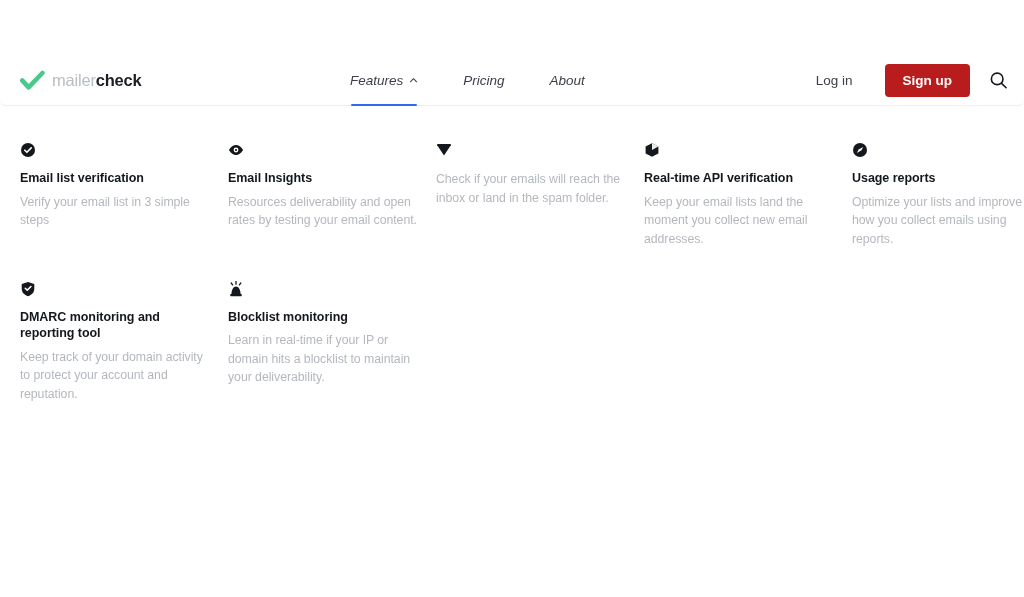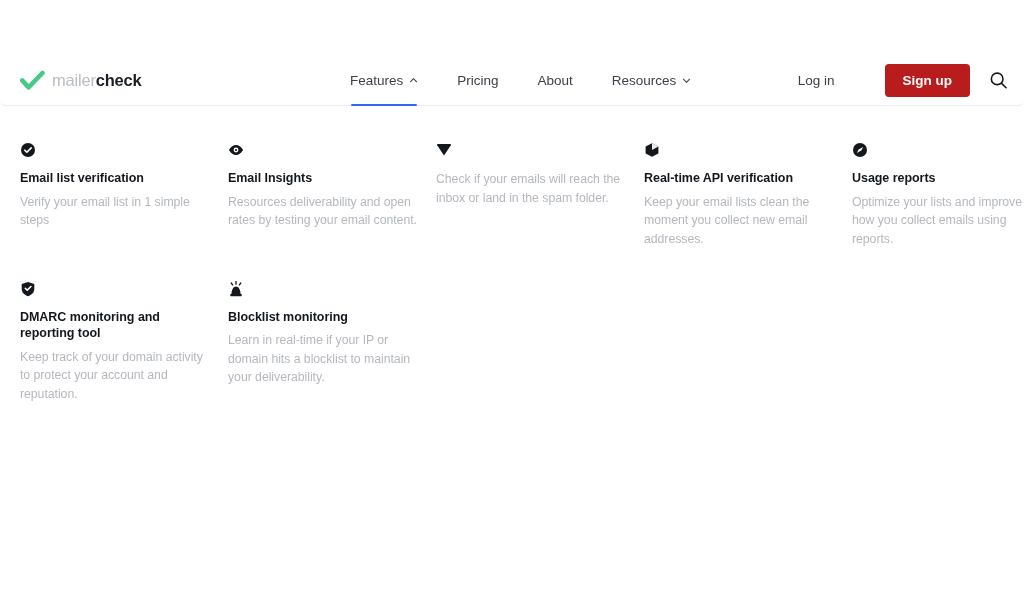--- a/index.html
+++ b/index.html
@@ -66,21 +66,22 @@
   .logo-text .light { color: #b9bdc4; font-weight: 400; }
   .logo-text .bold  { color: #1b1f24; font-weight: 700; }
 
   
   .nav {
     position: absolute;
     left: 350px;
     top: 0;
     height: 49px;
     display: flex;
-    gap: 4px;
+    gap: 10px;
+    font-style: italic;
   }
   .nav-item {
     position: relative;
     height: 49px;
     display: flex;
     align-items: center;
     gap: 6px;
     padding: 0 0 0 0;
     margin-right: 35px;
     font-size: 13.5px;
@@ -114,21 +115,21 @@
     top: 0;
     height: 49px;
     display: flex;
     align-items: center;
     gap: 0;
   }
   .login-link {
     font-size: 13.5px;
     color: #3c4149;
     text-decoration: none;
-    margin-right: 50px;
+    margin-right: 32px;
     cursor: pointer;
     white-space: nowrap;
   }
   .signup-btn {
     background: #b91c1c;
     color: #ffffff;
     font-size: 13.5px;
     font-weight: 700;
     font-family: "Liberation Sans", sans-serif;
     border: none;
@@ -222,26 +223,20 @@
         </div>
 
         <div class="nav-item">
           <span>Pricing</span>
         </div>
 
         <div class="nav-item">
           <span>About</span>
         </div>
 
-        <div class="nav-item">
-          <span>Resources</span>
-          <svg class="caret" viewBox="0 0 10 10" fill="none">
-            <path d="M1.6 3.6 L5 7 L8.4 3.6" stroke="#3c4149" stroke-width="1.2" stroke-linecap="round" stroke-linejoin="round"></path>
-          </svg>
-        </div>
 
       </nav>
 
       <div class="actions">
         <a class="login-link">Log in</a>
         <button class="signup-btn">Sign up</button>
         <button class="search-btn">
           <svg viewBox="0 0 20 20" fill="none" width="19" height="19">
             <circle cx="8.6" cy="8.3" r="6.1" stroke="#14181d" stroke-width="1.7"></circle>
             <path d="M13.2 13.1 L18 17.6" stroke="#14181d" stroke-width="1.7" stroke-linecap="round"></path>
@@ -254,21 +249,21 @@
 
   <section class="megamenu">
     <div class="menu-grid">
 
       <a class="menu-card">
         <svg class="card-icon" viewBox="0 0 16 16" fill="none">
           <circle cx="8" cy="8" r="7" fill="#14181d"></circle>
           <path d="M4.8 8.2 L6.9 10.3 L11.2 5.9" stroke="#ffffff" stroke-width="1.6" stroke-linecap="round" stroke-linejoin="round"></path>
         </svg>
         <div class="card-title">Email list verification</div>
-        <div class="card-desc">Verify your email list in 1 simple steps</div>
+        <div class="card-desc">Verify your email list in 3 simple steps</div>
       </a>
 
       <a class="menu-card">
         <svg class="card-icon" viewBox="0 0 16 16" fill="none">
           <path d="M0.9 8 C3 4.4 5.4 3 8 3 C10.6 3 13 4.4 15.1 8 C13 11.6 10.6 13 8 13 C5.4 13 3 11.6 0.9 8 Z" fill="#14181d"></path>
           <circle cx="8" cy="8" r="2.4" fill="#ffffff"></circle>
           <circle cx="8" cy="8" r="1.1" fill="#14181d"></circle>
         </svg>
         <div class="card-title">Email Insights</div>
         <div class="card-desc">Resources deliverability and open rates by testing your email content.</div>
@@ -281,21 +276,21 @@
         </svg>
         <div class="card-desc">Check if your emails will reach the inbox or land in the spam folder.</div>
       </a>
 
       <a class="menu-card">
         <svg class="card-icon" viewBox="0 0 16 16" fill="none">
           <path d="M8 1.2 L14.4 4.6 L14.4 11.4 L8 14.8 L1.6 11.4 L1.6 4.6 Z" fill="#14181d"></path>
           <path d="M8 1.2 L14.4 4.6 L8 8.0 Z" fill="#ffffff" opacity="0.92"></path>
         </svg>
         <div class="card-title">Real-time API verification</div>
-        <div class="card-desc">Keep your email lists clean the moment you collect new email addresses.</div>
+        <div class="card-desc">Keep your email lists land the moment you collect new email addresses.</div>
       </a>
 
       <a class="menu-card">
         <svg class="card-icon" viewBox="0 0 16 16" fill="none">
           <circle cx="8" cy="8" r="7" fill="#14181d"></circle>
           <path d="M11.2 4.9 L6.6 7.6 L4.9 11.0 L9.5 8.3 Z" fill="#ffffff"></path>
         </svg>
         <div class="card-title">Usage reports</div>
         <div class="card-desc">Optimize your lists and improve how you collect emails using reports.</div>
       </a>

